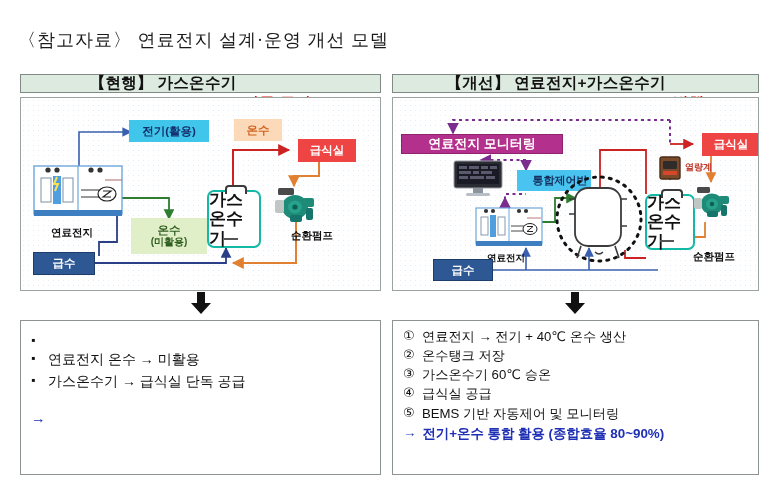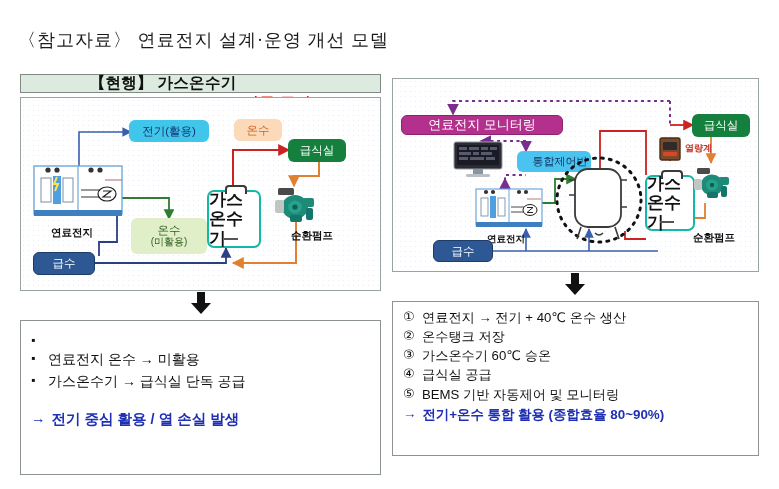--- a/index.html
+++ b/index.html
@@ -34,25 +34,25 @@
     border:1px solid #9aa3a0;background:#ffffff;overflow:hidden;
   }
   .diagram::before{
     content:"";position:absolute;inset:0;
     background-image:radial-gradient(#cfe0f5 0.7px, transparent 0.8px);
     background-size:5px 5px;opacity:.55;pointer-events:none;
   }
 
   
   .lbl{position:absolute;box-sizing:border-box;display:flex;align-items:center;
-       justify-content:center;font-size:11.5px;font-weight:normal;white-space:nowrap;
-       line-height:1.08;text-align:right;z-index:4;border-radius:6px;}
+       justify-content:center;font-size:11.5px;font-weight:bold;white-space:nowrap;
+       line-height:1.08;text-align:right;z-index:4;}
   .lbl.cyan{background:#3fc6ea;color:#14306e;}
   .lbl.orange{background:#fbd9b9;color:#d2611b;}
-  .lbl.blue{background:#15803d;color:#ffffff;}
+  .lbl.blue{background:#ef4444;color:#ffffff;margin-left:10px;}
   .lbl.green{background:#e0efc8;color:#2f5e1e;}
   .lbl.navy{background:#2d5894;color:#ffffff;border:1px solid #1d3c69;}
   .lbl.magenta{background:#b4308d;color:#ffffff;border:1px solid #8d2370;}
   .lbl.cyan2{background:#49c3ef;color:#13305f;padding-left:12px;}
   .plain{position:absolute;font-size:10.5px;font-weight:bold;color:#111;
          white-space:nowrap;z-index:4;}
   .plain.red{color:#c0392b;font-size:9px;}
 
   
   .heater{position:absolute;box-sizing:border-box;background:#ffffff;
@@ -214,27 +214,30 @@
         <span class="mk">▪</span>
         <span class="tx">연료전지 온수 → 미활용</span>
       </div>
       <div class="li">
         <span class="mk">▪</span>
         <span class="tx">가스온수기 → 급식실 단독 공급</span>
       </div>
       <div class="spacer"></div>
       <div class="concl">
         <span class="ar">→</span>
-        <span>전기 중심 활용 / 열 손실 발생</span>
       </div>
     </div>
   </div>
 
   <div class="panel right">
 
+    <div class="panel-header">
+      <span>【개선】 연료전지+가스온수기</span>
+      <span class="hl">병행</span>
+    </div>
 
     <div class="diagram">
 
       <svg class="wires" width="365" height="192" viewBox="0 0 365 192">
         <defs>
           <marker id="rPur" markerWidth="7" markerHeight="7" refX="5.2" refY="3" orient="auto">
             <path d="M0,0 L6,3 L0,6 z" fill="#7b2d8e"></path>
           </marker>
           <marker id="rBlue" markerWidth="7" markerHeight="7" refX="5.4" refY="3" orient="auto">
             <path d="M0,0 L6,3 L0,6 z" fill="#3a5fb0"></path>

